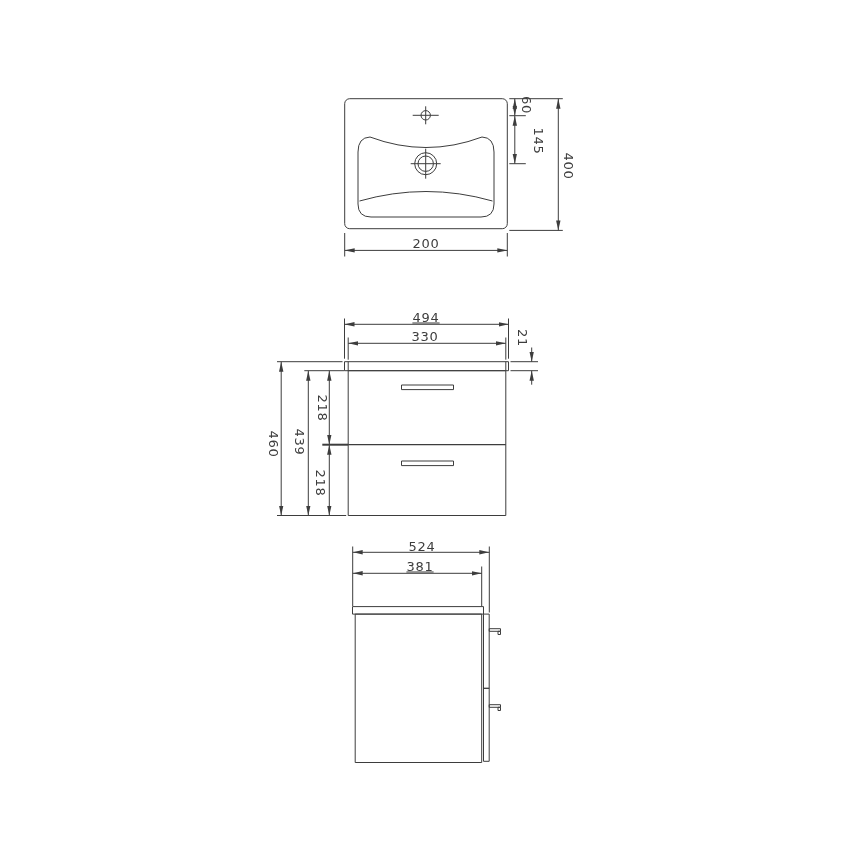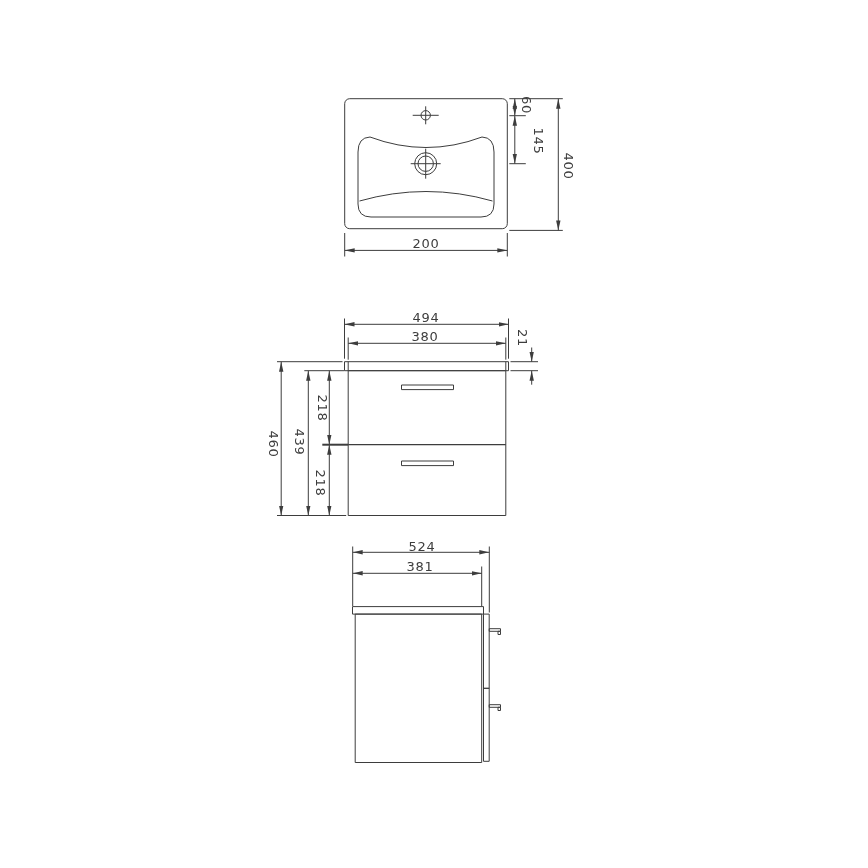--- a/index.html
+++ b/index.html
@@ -140,24 +140,24 @@
         <rect x="498" y="707.3" width="2.5" height="3.2"></rect>
       </g>
     </g>
   </svg>
 
   <div class="dim-label" style="left:426px; top:243px;">200</div>
   <div class="dim-label rot" style="left:526px; top:105px;">60</div>
   <div class="dim-label rot" style="left:538px; top:141px;">145</div>
   <div class="dim-label rot" style="left:568px; top:166px;">400</div>
 
-  <div class="dim-label" style="left:426px; top:316.5px;">494</div>
-  <div class="dim-label" style="left:425px; top:335.5px;">380</div>
+  <div class="dim-label" style="left:426px; top:316.5px;text-decoration:underline;">494</div>
+  <div class="dim-label" style="left:425px; top:335.5px;">330</div>
   <div class="dim-label rot" style="left:522px; top:337.5px;">21</div>
   <div class="dim-label rot" style="left:273px; top:444px;">460</div>
   <div class="dim-label rot" style="left:299px; top:442px;">439</div>
   <div class="dim-label rot" style="left:322px; top:408px;">218</div>
   <div class="dim-label rot" style="left:320px; top:483px;">218</div>
 
   <div class="dim-label" style="left:422px; top:545.5px;">524</div>
-  <div class="dim-label" style="left:420px; top:566px;">381</div>
+  <div class="dim-label" style="left:420px; top:566px;text-decoration:underline;">381</div>
 
 </div>
 
 </body></html>

